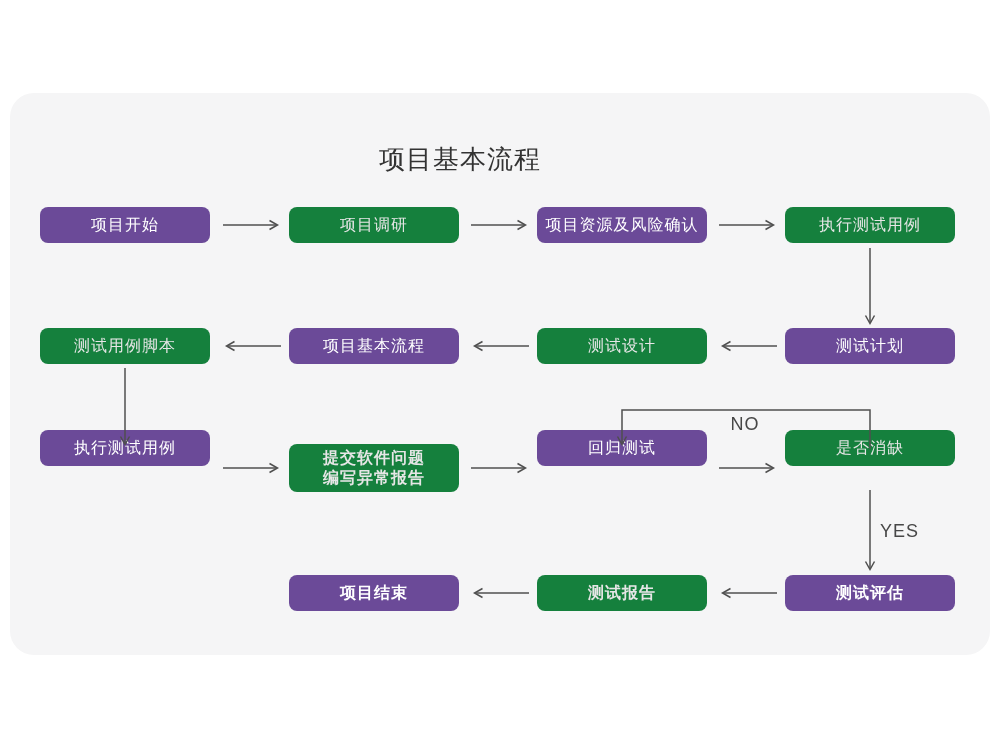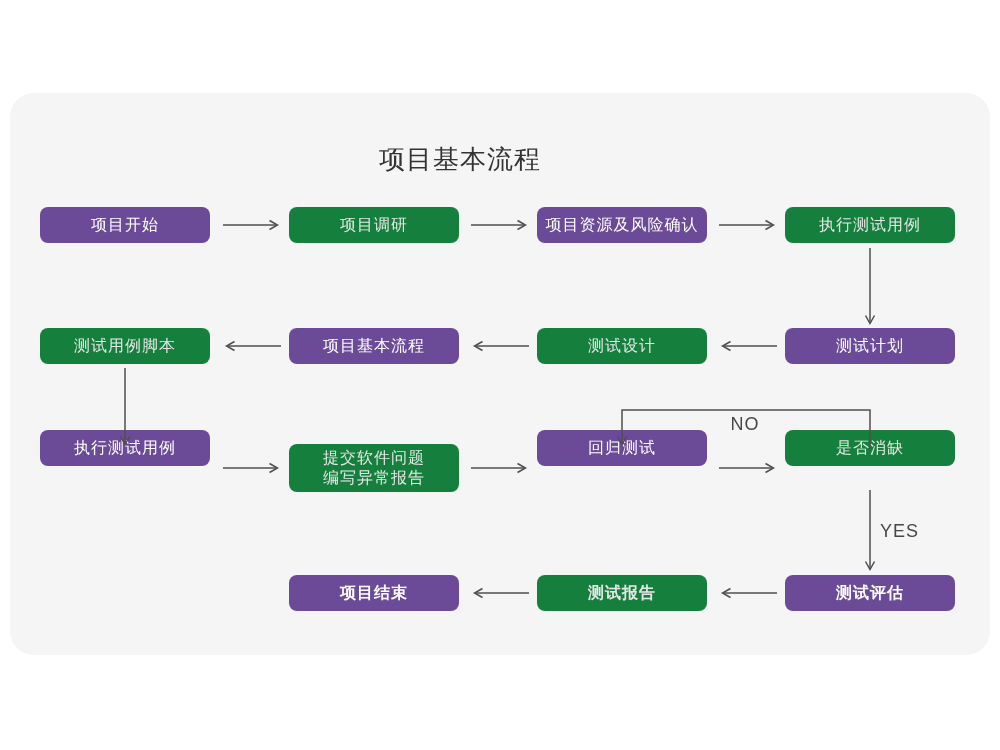--- a/index.html
+++ b/index.html
@@ -16,21 +16,21 @@
     font-size:26px;font-weight:500;color:#333333;letter-spacing:1px;
   }
   .node{
     position:absolute;width:170px;height:36px;border-radius:8px;
     display:flex;flex-direction:column;align-items:center;justify-content:center;
     font-size:16px;line-height:20px;letter-spacing:1px;text-align:center;
     box-sizing:border-box;
   }
   .node.purple{background:#6b4a98;color:#ffffff;}
   .node.gray{background:#15803d;color:#e6e6e6;}
-  .node.tall{height:48px;}
+  .node.tall{height:48px;font-weight:bold;}
   
   .c1{left:40px;} .c2{left:289px;} .c3{left:537px;} .c4{left:785px;}
   
   .r1{top:207px;} .r2{top:328px;} .r3{top:430px;} .r3t{top:444px;} .r4{top:575px;font-weight:bold;}
   .connectors{position:absolute;left:0;top:0;width:1000px;height:750px;pointer-events:none;}
   .flow-label{
     position:absolute;font-size:18px;color:#474747;letter-spacing:1px;font-weight:400;
   }
   .label-no{left:700px;top:414px;width:90px;text-align:center;}
   .label-yes{left:880px;top:521px;}

